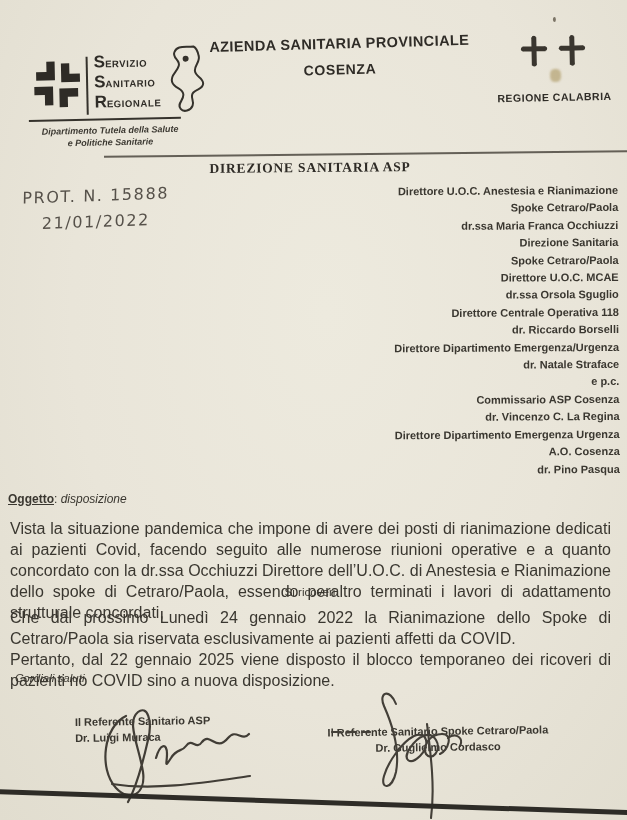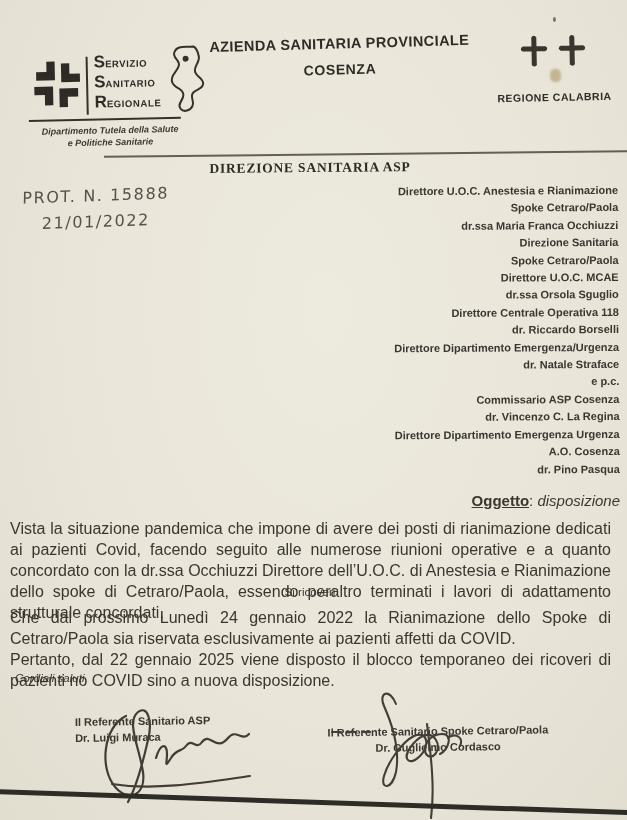--- a/index.html
+++ b/index.html
@@ -38,21 +38,21 @@
     color:#2e2b26;transform:rotate(-0.5deg);}
   
   .protocol{position:absolute;left:22px;top:186px;color:#56514a;
     font-family:"DejaVu Sans",sans-serif;font-size:16px;letter-spacing:1.6px;
     transform:rotate(-2deg) skewX(-3deg);}
   .protocol-line2{margin-left:20px;margin-top:7px;}
   
   .recipients{position:absolute;right:8px;top:183px;width:360px;text-align:right;
     font-size:11px;font-weight:bold;line-height:17.4px;color:#3a3730;transform:rotate(-0.35deg);}
   
-  .subject{position:absolute;left:0;top:492px;width:620px;text-align:right;font-size:15px;color:#3a3730;}
+  .subject{position:absolute;left:0;top:492px;width:620px;text-align:left;font-size:12px;color:#3a3730;padding-left:8px;}
   .subject-label{font-weight:bold;text-decoration:underline;}
   .subject-value{font-style:italic;}
   .body-par{position:absolute;left:10px;width:601px;font-size:16px;line-height:21px;
     text-align:justify;color:#3a3730;}
   .par1{top:518px;}
   .dispone{position:absolute;left:0;top:585px;width:620px;text-align:center;font-size:11.6px;color:#3a3730;}
   .par2{top:607px;}
   .par2 .sentence{margin:0;}
   .closing{position:absolute;left:15px;top:671px;font-size:11.6px;color:#3a3730;font-style:italic;}
   

